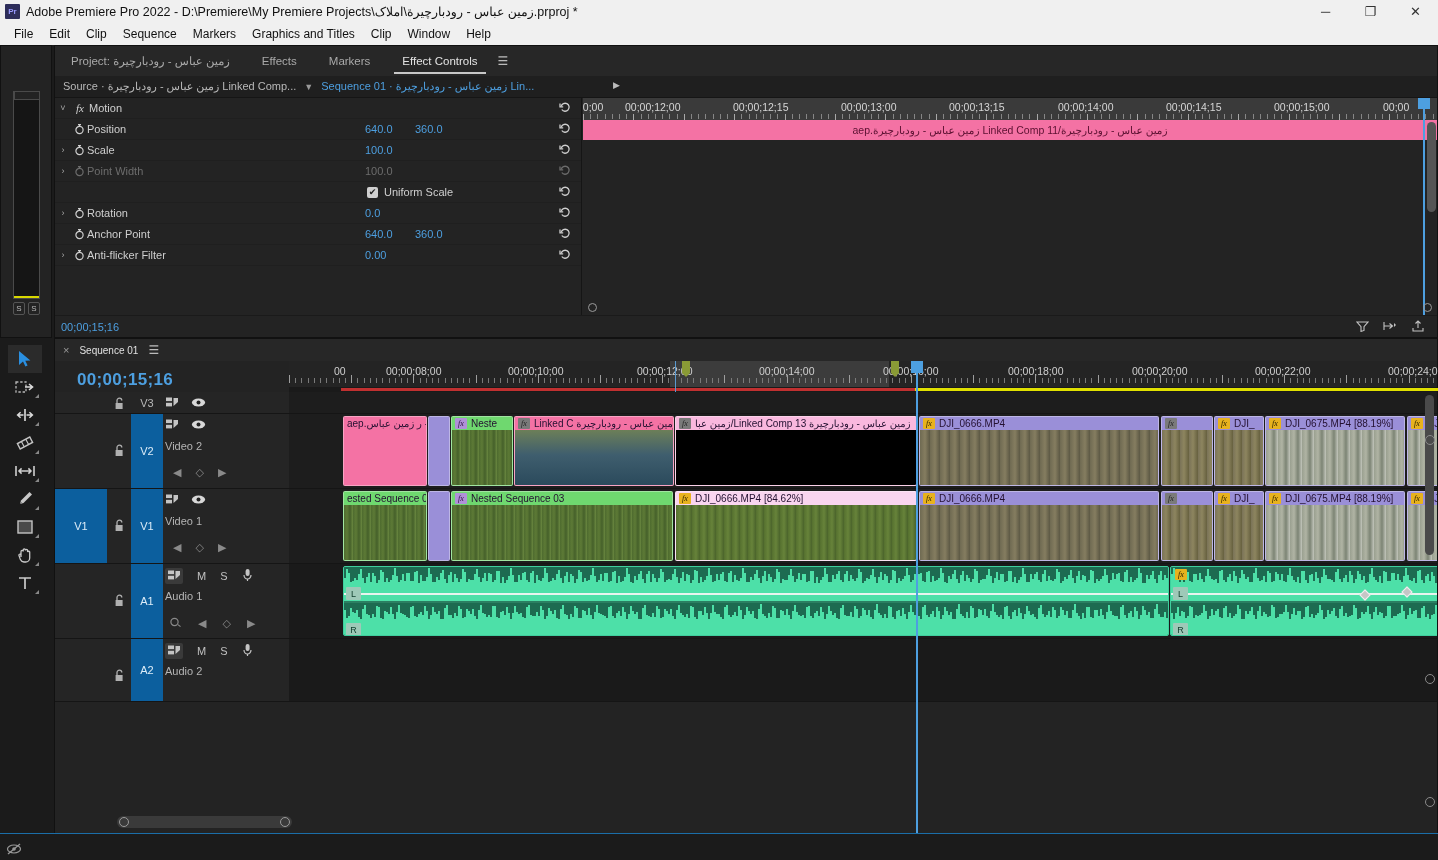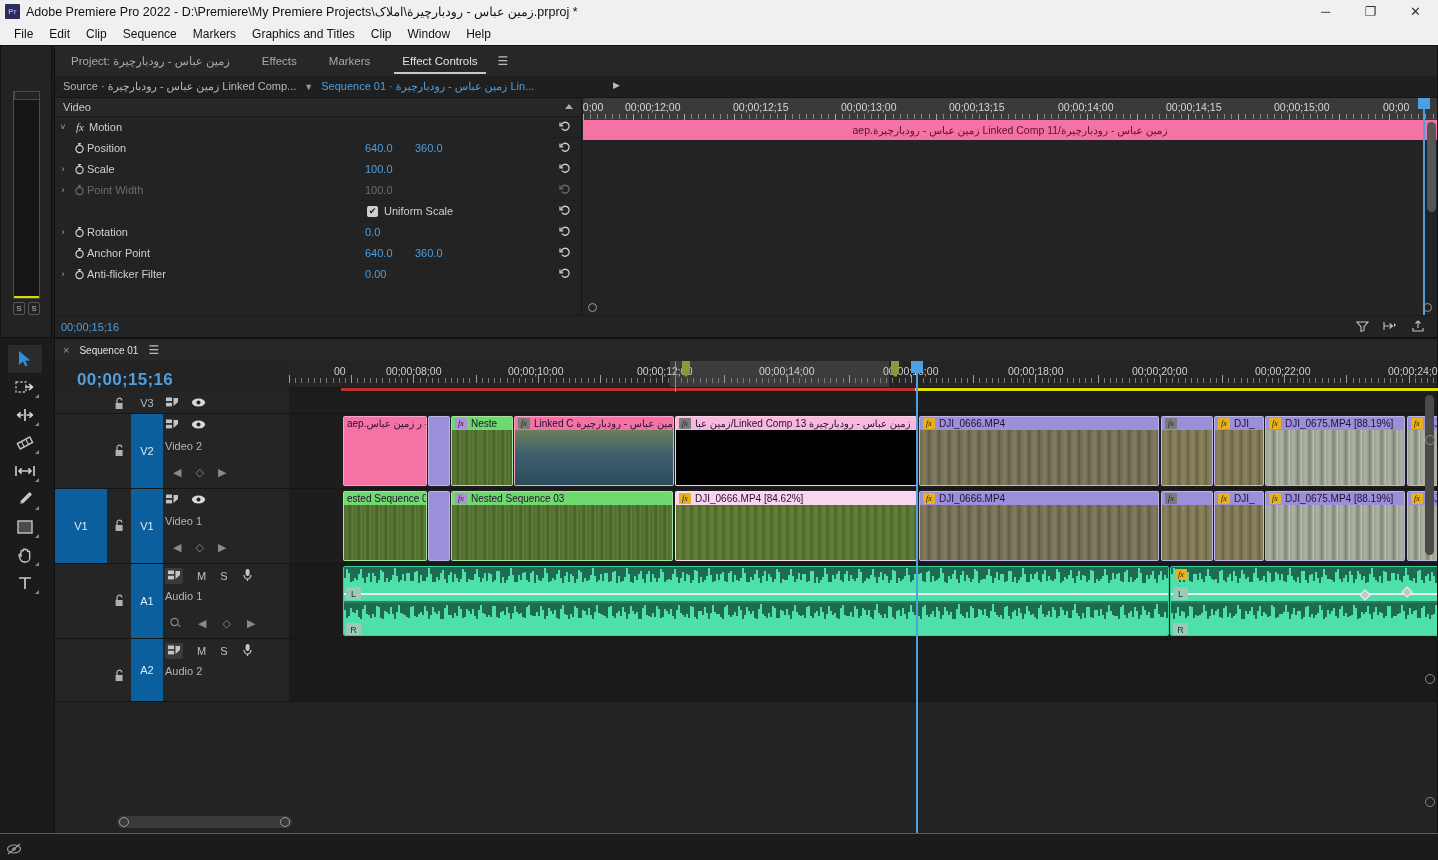--- a/index.html
+++ b/index.html
@@ -297,24 +297,20 @@
     </div>
 
     <div class="ec-srcrow">
       <div class="ec-src-l">Source · زمین عباس - رودبارچیرة Linked Comp...</div>
       <div class="ec-chev">▼</div>
       <div class="ec-seq">Sequence 01 · زمین عباس - رودبارچیرة Lin...</div>
       <div class="ec-arrow">▶</div>
     </div>
 
     <div class="ec-left">
-      <div class="ec-videorow">
-        <span>Video</span>
-        <i class="caret-up"></i>
-      </div>
 
       <div class="ec-row">
         <span class="twisty">˅</span>
         <span class="fxlabel">fx</span>
         <span class="rowlabel">Motion</span>
         <span class="ec-reset">
           <svg width="12" height="12" viewBox="0 0 12 12">
               <path d="M2.2 5.4 a4 4 0 1 1 0.6 3.1" stroke="#cfcfcf" stroke-width="1.3" fill="none"></path>
               <path d="M1 2.6 L1 5.8 L4.2 5.8" stroke="#cfcfcf" stroke-width="1.3" fill="none"></path>
             </svg>

